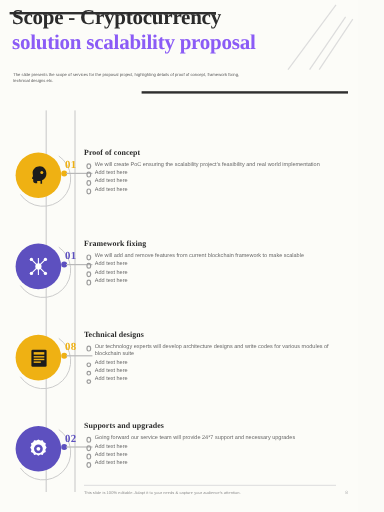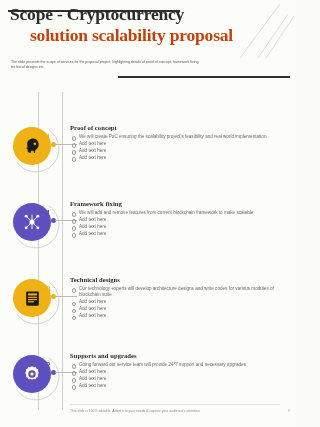--- a/index.html
+++ b/index.html
@@ -24,22 +24,22 @@
     background:#2f2f2f;
   }
   .title-wrap{position:absolute;left:10px;top:4px;width:250px;}
   .title-a{
     font-family:"Liberation Serif",serif;
     font-weight:bold;font-size:17.5px;color:#2b2b2b;
     letter-spacing:-.2px;line-height:21px;white-space:nowrap;
   }
   .title-b{
     font-family:"Liberation Serif",serif;
-    font-weight:bold;font-size:17.5px;color:#c2410c;
-    letter-spacing:-.2px;line-height:21px;white-space:nowrap;margin-left:20px;
+    font-weight:bold;font-size:17.5px;color:#8b5cf6;
+    letter-spacing:-.2px;line-height:21px;white-space:nowrap;
   }
   .subtitle{
     position:absolute;left:11px;top:60px;width:190px;
     font-size:3.5px;line-height:5.2px;color:#5a5a5a;
   }
 
   
   .rail{position:absolute;width:1px;background:#cfcfcf;}
   .rail-a{left:38px;top:92px;height:318px;}
   .rail-b{left:62px;top:92px;height:318px;}
@@ -52,21 +52,21 @@
     position:absolute;left:13px;top:7px;width:38px;height:38px;
     border-radius:50%;display:flex;align-items:center;justify-content:center;
   }
   .badge.gold{background:#efb113;}
   .badge.purple{background:#5d50bf;}
   .badge svg{display:block;}
 
   .arc{position:absolute;left:5px;top:-2px;width:58px;height:58px;pointer-events:none;}
 
   .num{
-    position:absolute;left:37px;top:12px;width:18px;
+    position:absolute;left:50px;top:12px;width:18px;
     font-family:"Liberation Serif",serif;
     font-size:9px;font-weight:bold;text-align:center;letter-spacing:.3px;
   }
   .num.gold{color:#efb113;}
   .num.purple{color:#5d50bf;}
   .dot{
     position:absolute;left:51px;top:21.5px;width:5px;height:5px;border-radius:50%;
   }
   .dot.gold{background:#efb113;}
   .dot.purple{background:#5d50bf;}

